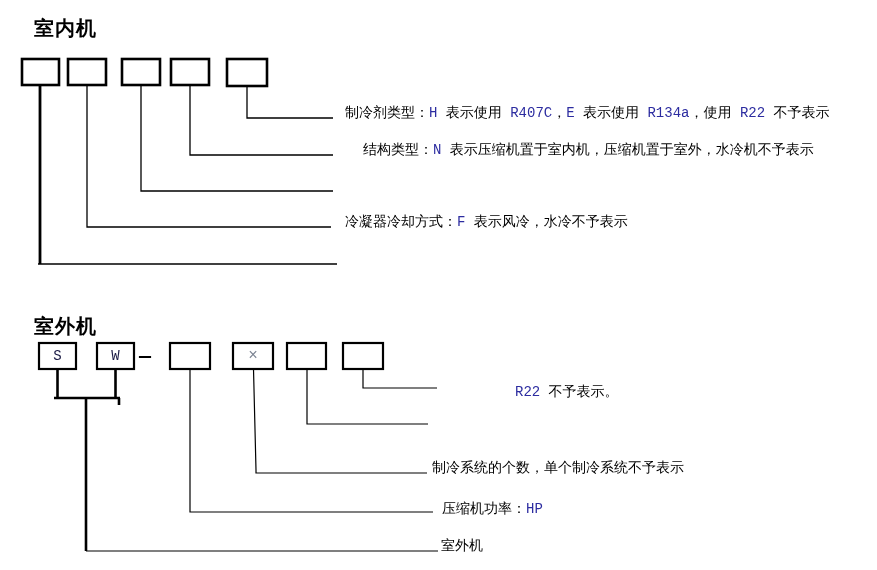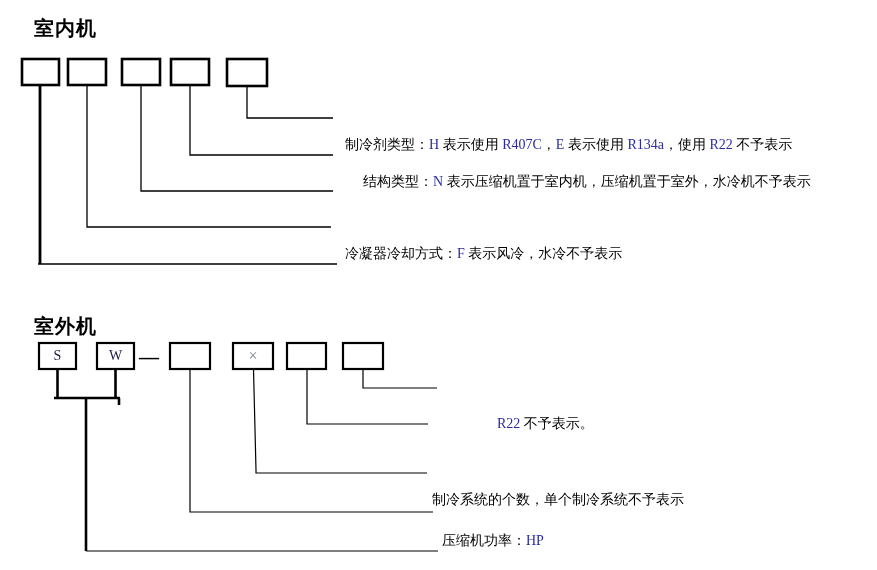--- a/index.html
+++ b/index.html
@@ -5,36 +5,35 @@
   :root{
     --ink:#000000;
     --latin-code:#2c2ca0;
     --box-mark-gray:#7d8594;
   }
   html,body{margin:0;padding:0;background:#fff;}
   .canvas{
     position:relative;
     width:877px;height:558px;
     background:#fff;
-    font-family:Liberation Serif, serif;
+    font-family:Liberation Mono, monospace;
     color:var(--ink);
     overflow:hidden;
   }
   svg.diagram{position:absolute;left:0;top:0;color:var(--ink);}
   .title{
     position:absolute;
     font-size:20px;font-weight:bold;
     letter-spacing:1px;
     white-space:nowrap;
   }
   .desc{
     position:absolute;
     font-size:14px;line-height:18px;
     white-space:nowrap;
-    margin-top:32px;
   }
   .desc .lat{color:var(--latin-code);}
   .boxlabel{
     position:absolute;
     font-size:14px;line-height:20px;
     text-align:center;
     color:#1c1c46;
   }
   .dash{
     position:absolute;
@@ -103,18 +102,18 @@
 
   <div class="boxlabel" style="left:39px;top:346px;width:37px">S</div>
   <div class="boxlabel" style="left:97px;top:346px;width:37px">W</div>
   <div class="dash" style="left:139px;top:352px">—</div>
   <div class="xmark" style="left:233px;top:346px;width:40px">×</div>
 
   <div class="desc" style="left:345px;top:104px"><span>制冷剂类型：</span><span class="lat">H </span><span>表示使用 </span><span class="lat">R407C</span><span>，</span><span class="lat">E </span><span>表示使用 </span><span class="lat">R134a</span><span>，使用 </span><span class="lat">R22 </span><span>不予表示</span></div>
   <div class="desc" style="left:363px;top:141px"><span>结构类型：</span><span class="lat">N </span><span>表示压缩机置于室内机，压缩机置于室外，水冷机不予表示</span></div>
   <div class="desc" style="left:345px;top:213px"><span>冷凝器冷却方式：</span><span class="lat">F </span><span>表示风冷，水冷不予表示</span></div>
 
-  <div class="desc" style="left:497px;top:383px"><span class="lat">R22 </span><span>不予表示。</span></div>
+  <div class="desc" style="left:515px;top:383px"><span class="lat">R22 </span><span>不予表示。</span></div>
   <div class="desc" style="left:432px;top:459px"><span>制冷系统的个数，单个制冷系统不予表示</span></div>
   <div class="desc" style="left:442px;top:500px"><span>压缩机功率：</span><span class="lat">HP</span></div>
   <div class="desc" style="left:441px;top:537px"><span>室外机</span></div>
 
 </div>
 
 </body></html>

